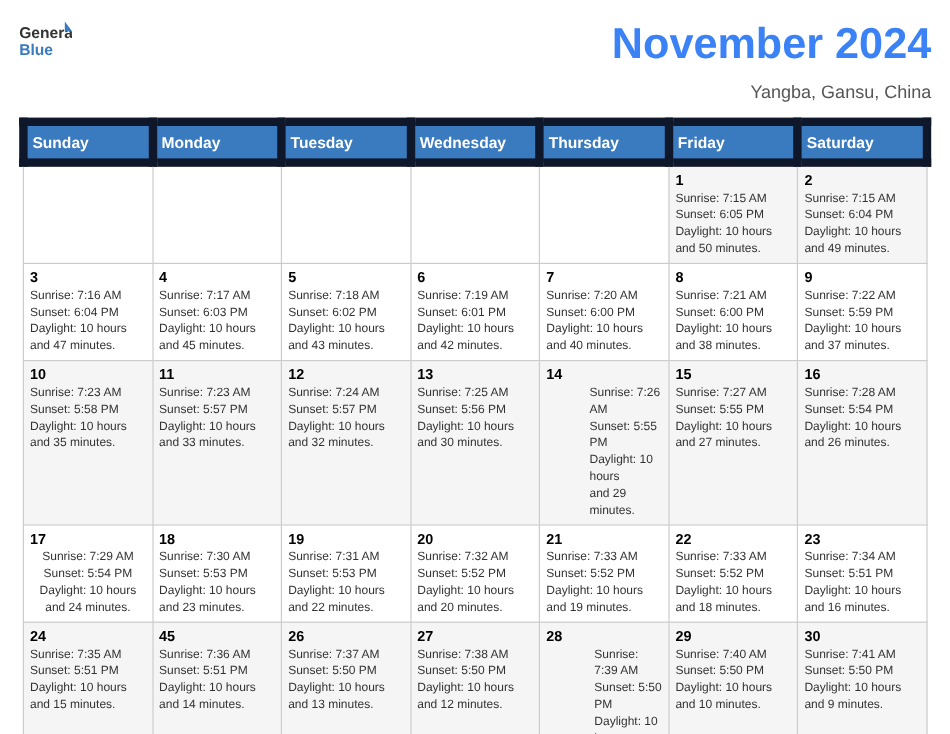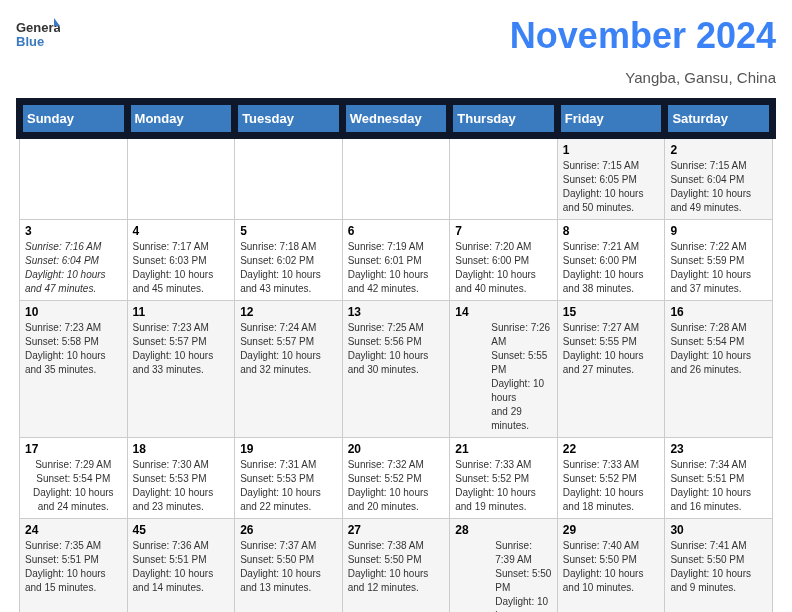--- a/index.html
+++ b/index.html
@@ -125,21 +125,21 @@
           <span class="day-number">2</span>
           <div class="day-info" style="white-space: pre-line;">Sunrise: 7:15 AM
 Sunset: 6:04 PM
 Daylight: 10 hours
 and 49 minutes.</div>
         </td>
       </tr>
       <tr>
         <td>
           <span class="day-number">3</span>
-          <div class="day-info" style="white-space: pre-line; font-style: italic;">Sunrise: 7:16 AM
+          <div class="day-info" style="white-space: pre-line;">Sunrise: 7:16 AM
 Sunset: 6:04 PM
 Daylight: 10 hours
 and 47 minutes.</div>
         </td>
         <td>
           <span class="day-number">4</span>
           <div class="day-info" style="white-space: pre-line;">Sunrise: 7:17 AM
 Sunset: 6:03 PM
 Daylight: 10 hours
 and 45 minutes.</div>

